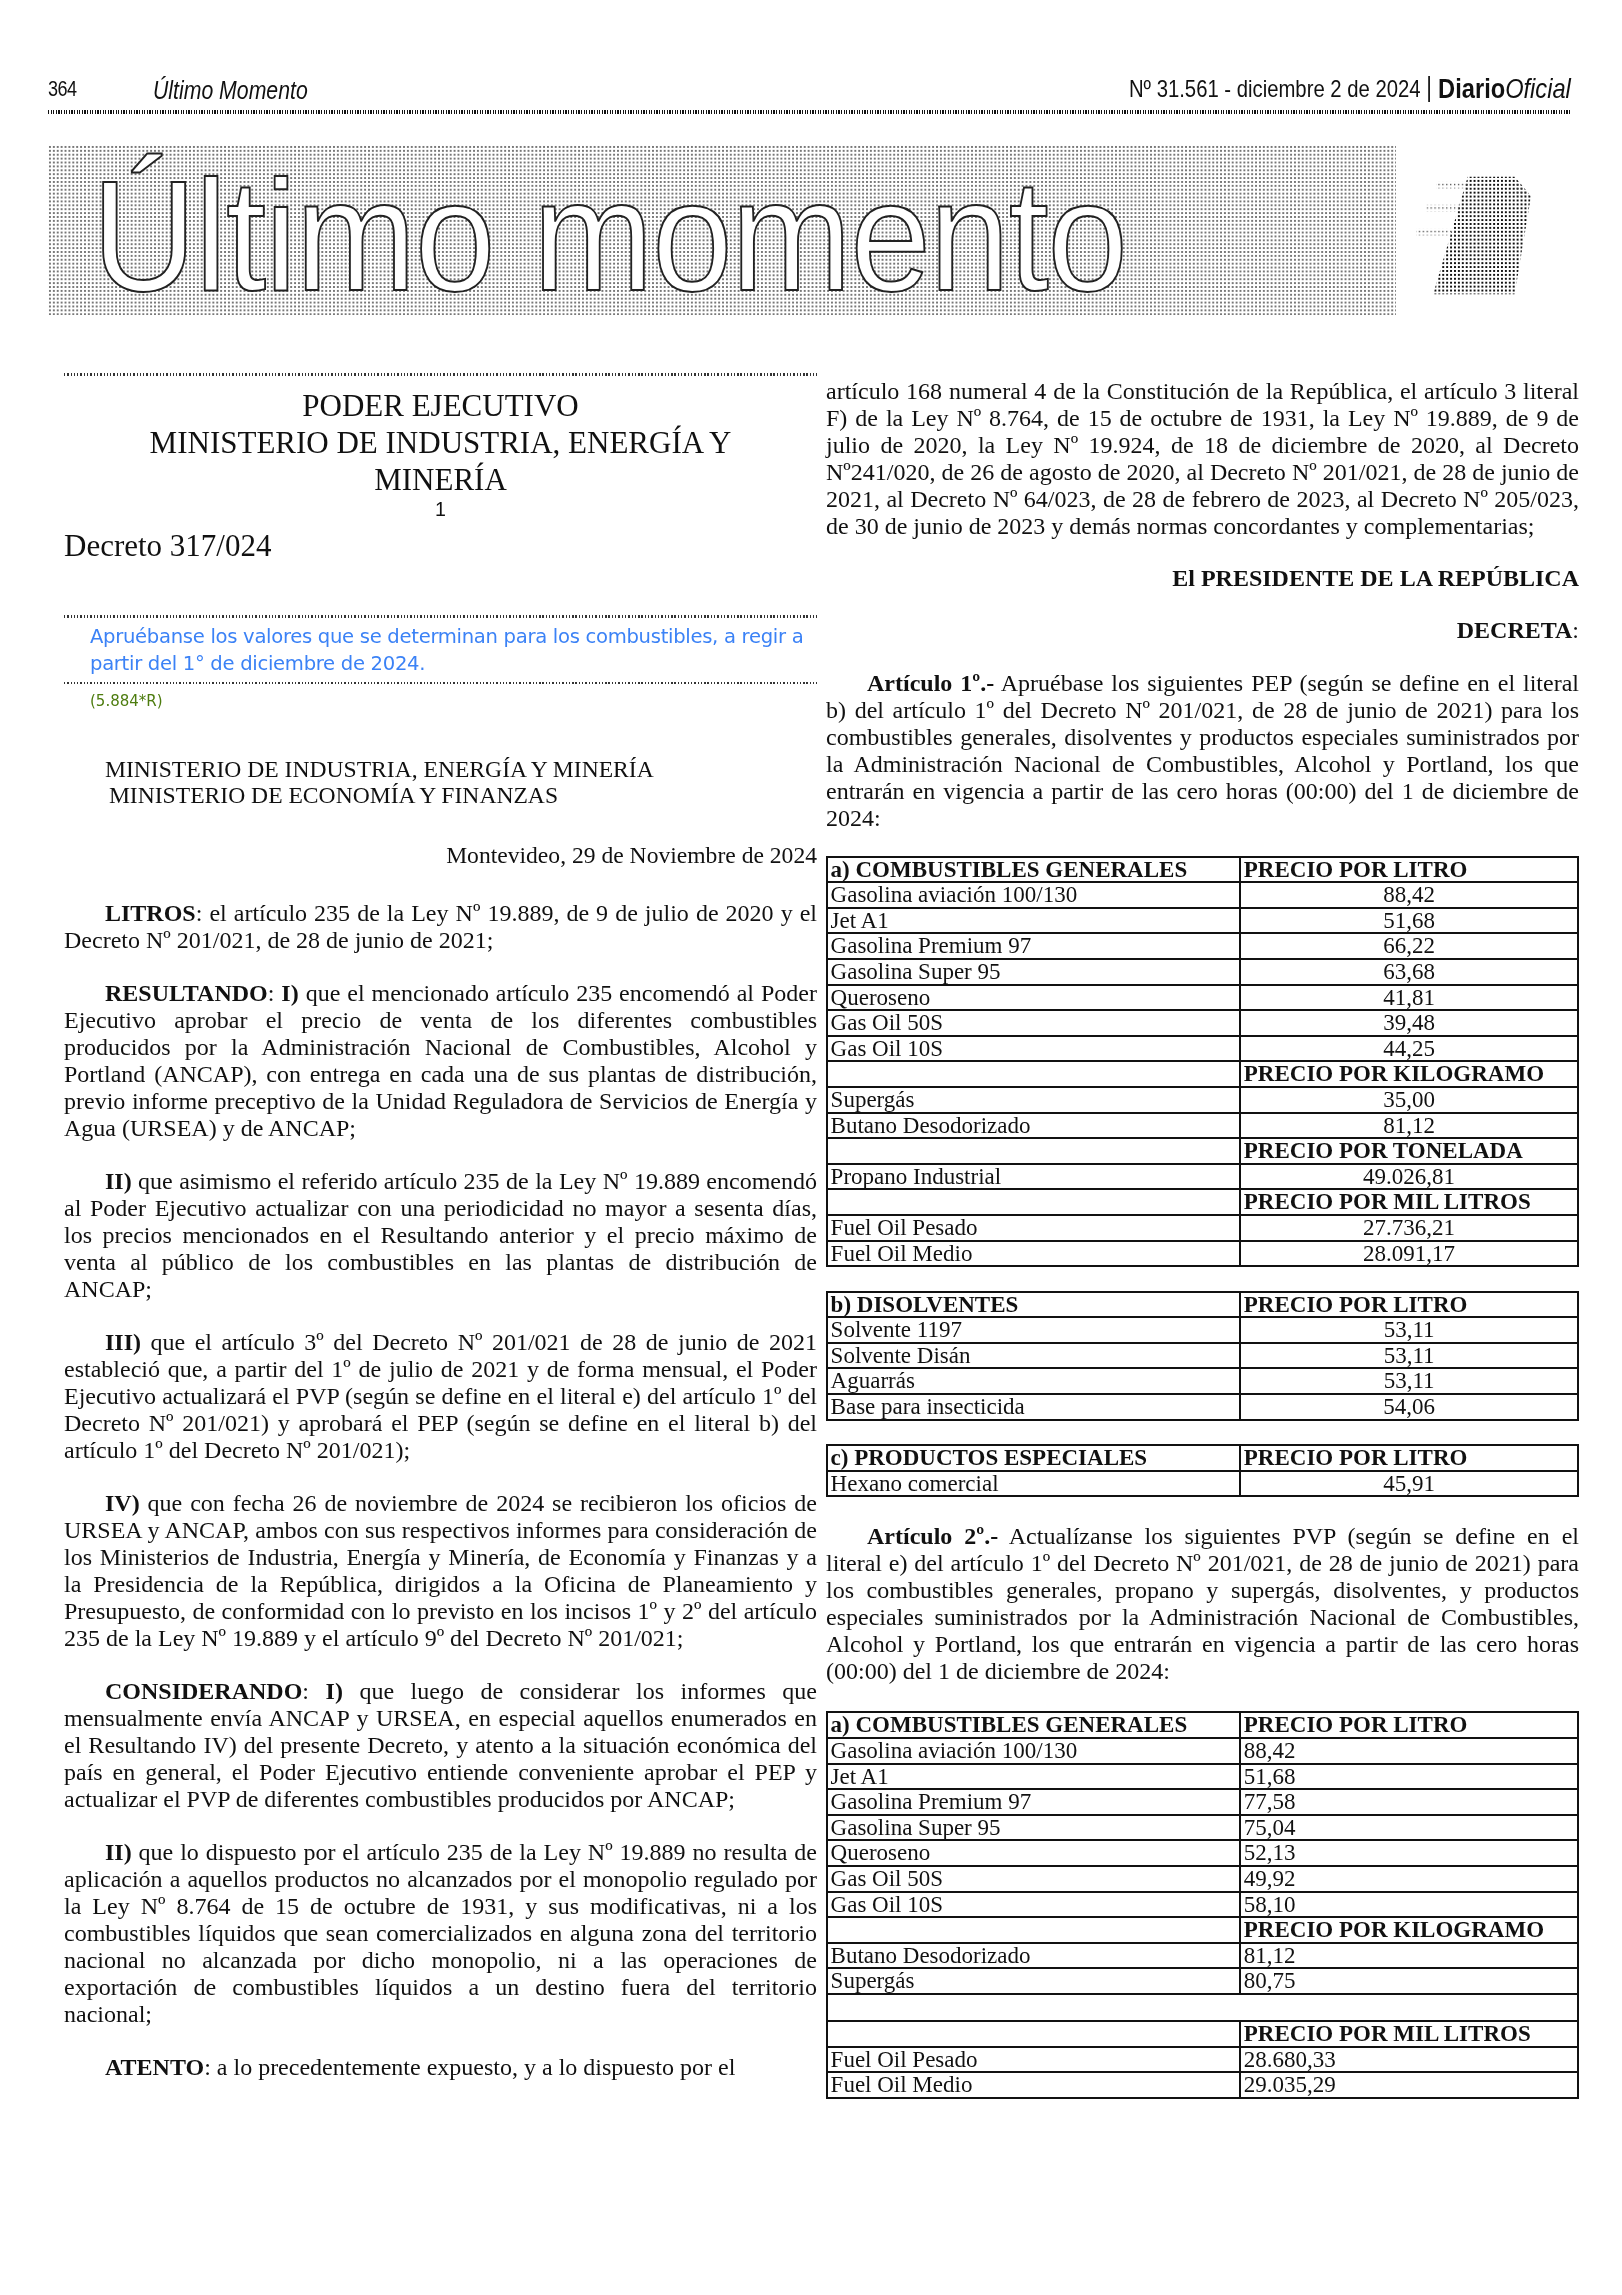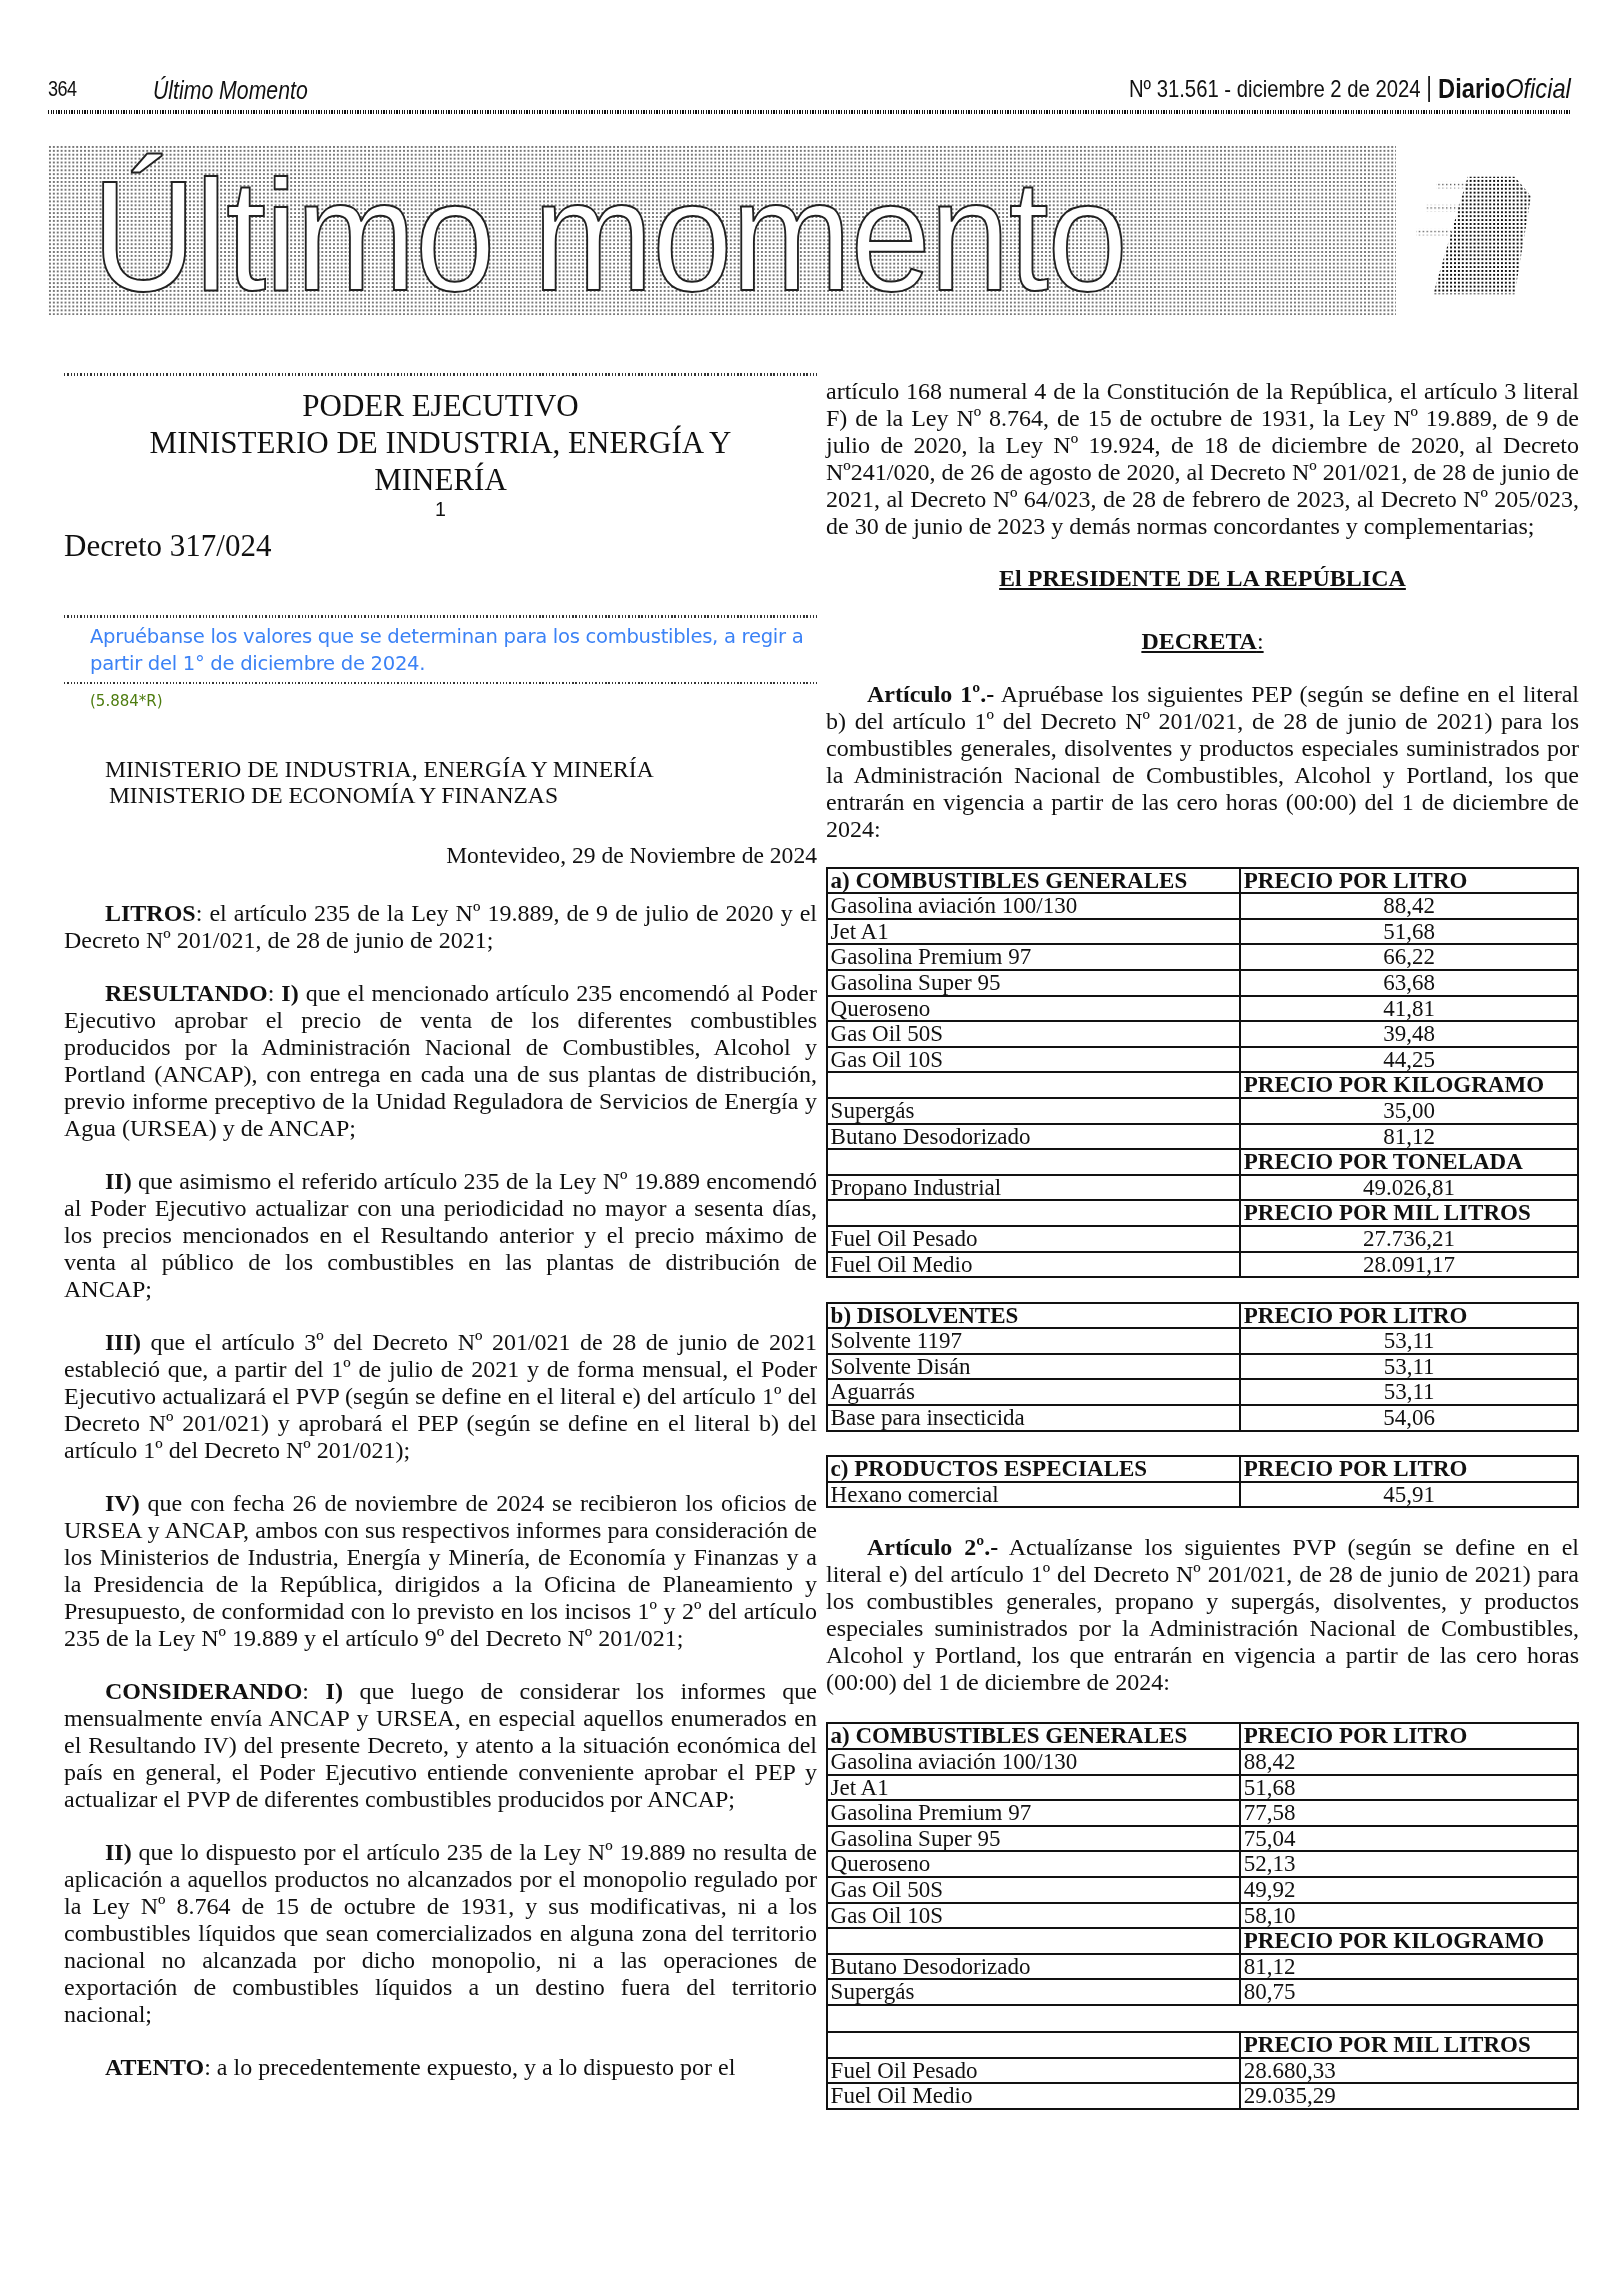--- a/index.html
+++ b/index.html
@@ -37,21 +37,21 @@
   .ref { font-family: "DejaVu Sans", sans-serif; font-size: 15px; color: #4d7c0f; padding-left: 26px; margin-top: 3.9px; }
 
   .ministries { margin-top: 41px; padding-left: 41px; font-size: 23.6px; line-height: 26px; }
   .ministries div:nth-child(2) { padding-left: 3.9px; }
   .place-date { text-align: right; margin-top: 34px; font-size: 23.6px; }
 
   p { margin: 0; text-align: justify; text-indent: 41px; }
   .para { margin-top: 26px; }
   .first-para { margin-top: 31px; }
 
-  .center-b { text-align: center; font-weight: bold; text-indent: 0; text-decoration: underline; }
+  .center-b { text-align: right; font-weight: bold; text-indent: 0; }
 
   
   table.prices { border-collapse: collapse; width: 753px; font-size: 23px; line-height: 23.6px; margin-top: 23.6px; }
   table.prices td { border: 2px solid #111; padding: 0 2.6px; height: 23.6px; vertical-align: bottom; }
   table.prices td.c1 { width: 406px; }
   table.prices td.hdr { font-weight: bold; }
   table.prices td.num { text-align: center; }
   table.prices td.numL { text-align: left; }
   table.prices tr.spacer td { height: 25px; }
   .t-gap { margin-top: 17px; }
@@ -116,21 +116,21 @@
   <p class="para"><b>III)</b><span> que el artículo 3º del Decreto Nº 201/021 de 28 de junio de 2021 estableció que, a partir del 1º de julio de 2021 y de forma mensual, el Poder Ejecutivo actualizará el PVP (según se define en el literal e) del artículo 1º del Decreto Nº 201/021) y aprobará el PEP (según se define en el literal b) del artículo 1º del Decreto Nº 201/021);</span></p>
   <p class="para"><b>IV)</b><span> que con fecha 26 de noviembre de 2024 se recibieron los oficios de URSEA y ANCAP, ambos con sus respectivos informes para consideración de los Ministerios de Industria, Energía y Minería, de Economía y Finanzas y a la Presidencia de la República, dirigidos a la Oficina de Planeamiento y Presupuesto, de conformidad con lo previsto en los incisos 1º y 2º del artículo 235 de la Ley Nº 19.889 y el artículo 9º del Decreto Nº 201/021;</span></p>
   <p class="para"><b>CONSIDERANDO</b>: <b>I)</b><span> que luego de considerar los informes que mensualmente envía ANCAP y URSEA, en especial aquellos enumerados en el Resultando IV) del presente Decreto, y atento a la situación económica del país en general, el Poder Ejecutivo entiende conveniente aprobar el PEP y actualizar el PVP de diferentes combustibles producidos por ANCAP;</span></p>
   <p class="para"><b>II)</b><span> que lo dispuesto por el artículo 235 de la Ley Nº 19.889 no resulta de aplicación a aquellos productos no alcanzados por el monopolio regulado por la Ley Nº 8.764 de 15 de octubre de 1931, y sus modificativas, ni a los combustibles líquidos que sean comercializados en alguna zona del territorio nacional no alcanzada por dicho monopolio, ni a las operaciones de exportación de combustibles líquidos a un destino fuera del territorio nacional;</span></p>
   <p class="para"><b>ATENTO</b><span>: a lo precedentemente expuesto, y a lo dispuesto por el</span></p>
 </div>
 
 <div class="col col-right">
   <p style="text-indent:0">artículo 168 numeral 4 de la Constitución de la República, el artículo 3 literal F) de la Ley Nº 8.764, de 15 de octubre de 1931, la Ley Nº 19.889, de 9 de julio de 2020, la Ley Nº 19.924, de 18 de diciembre de 2020, al Decreto Nº241/020, de 26 de agosto de 2020, al Decreto Nº 201/021, de 28 de junio de 2021, al Decreto Nº 64/023, de 28 de febrero de 2023, al Decreto Nº 205/023, de 30 de junio de 2023 y demás normas concordantes y complementarias;</p>
   <p class="center-b" style="margin-top:25px">El PRESIDENTE DE LA REPÚBLICA</p>
-  <p class="center-b" style="margin-top:36px"><span>DECRETA</span><span style="font-weight:normal">:</span></p>
+  <p class="center-b" style="margin-top:25px"><span>DECRETA</span><span style="font-weight:normal">:</span></p>
   <p class="para"><b>Artículo 1º.-</b><span> Apruébase los siguientes PEP (según se define en el literal b) del artículo 1º del Decreto Nº 201/021, de 28 de junio de 2021) para los combustibles generales, disolventes y productos especiales suministrados por la Administración Nacional de Combustibles, Alcohol y Portland, los que entrarán en vigencia a partir de las cero horas (00:00) del 1 de diciembre de 2024:</span></p>
 
   <table class="prices">
     <tbody id="pep-general">
         <tr>
           <td class="hdr c1">a) COMBUSTIBLES GENERALES</td>
           <td class="hdr">PRECIO POR LITRO</td>
         </tr>
         <tr>
           <td class="c1">Gasolina aviación 100/130</td>

